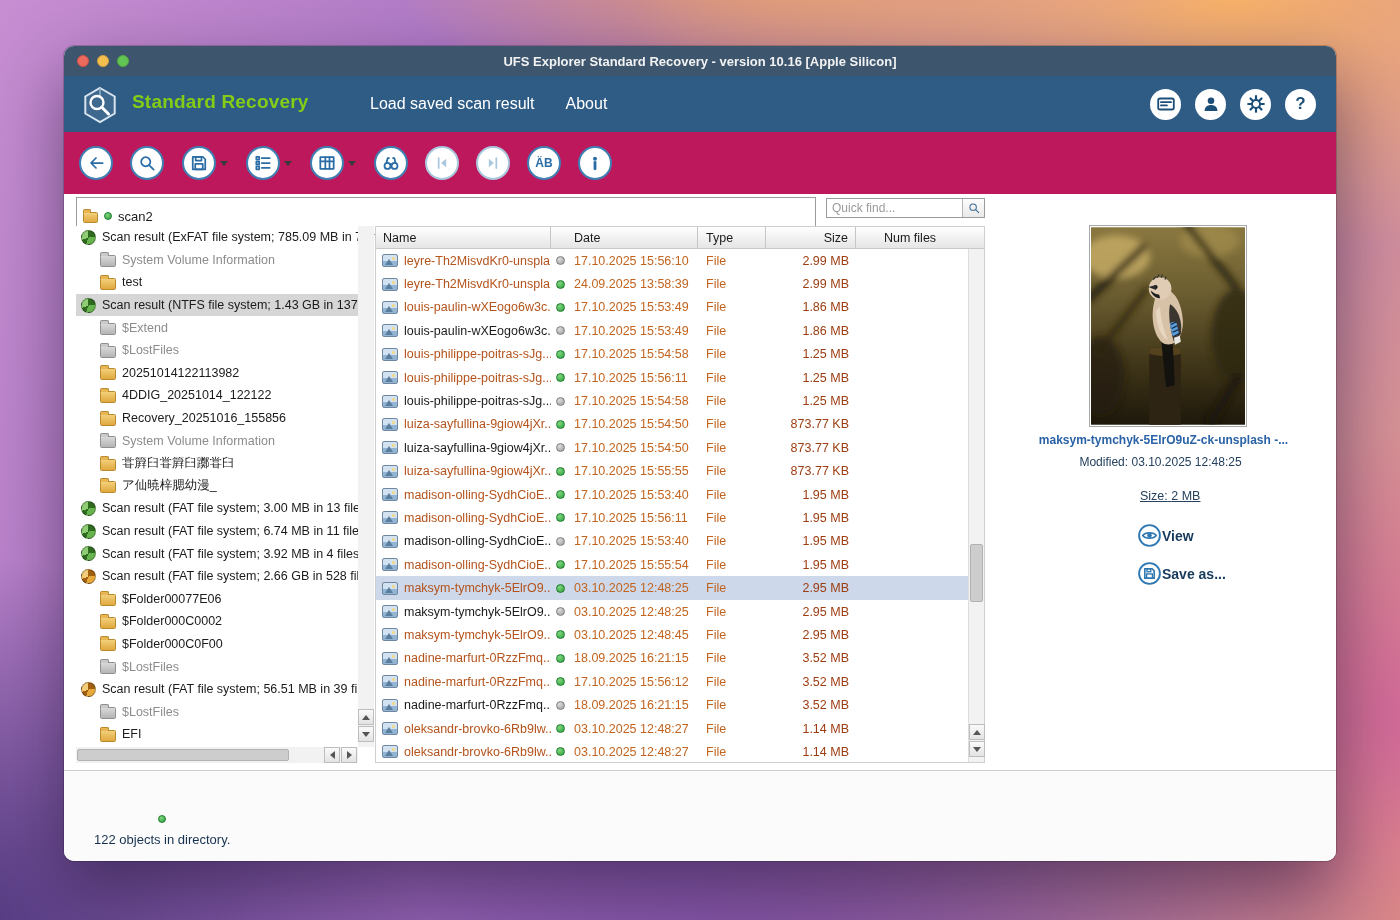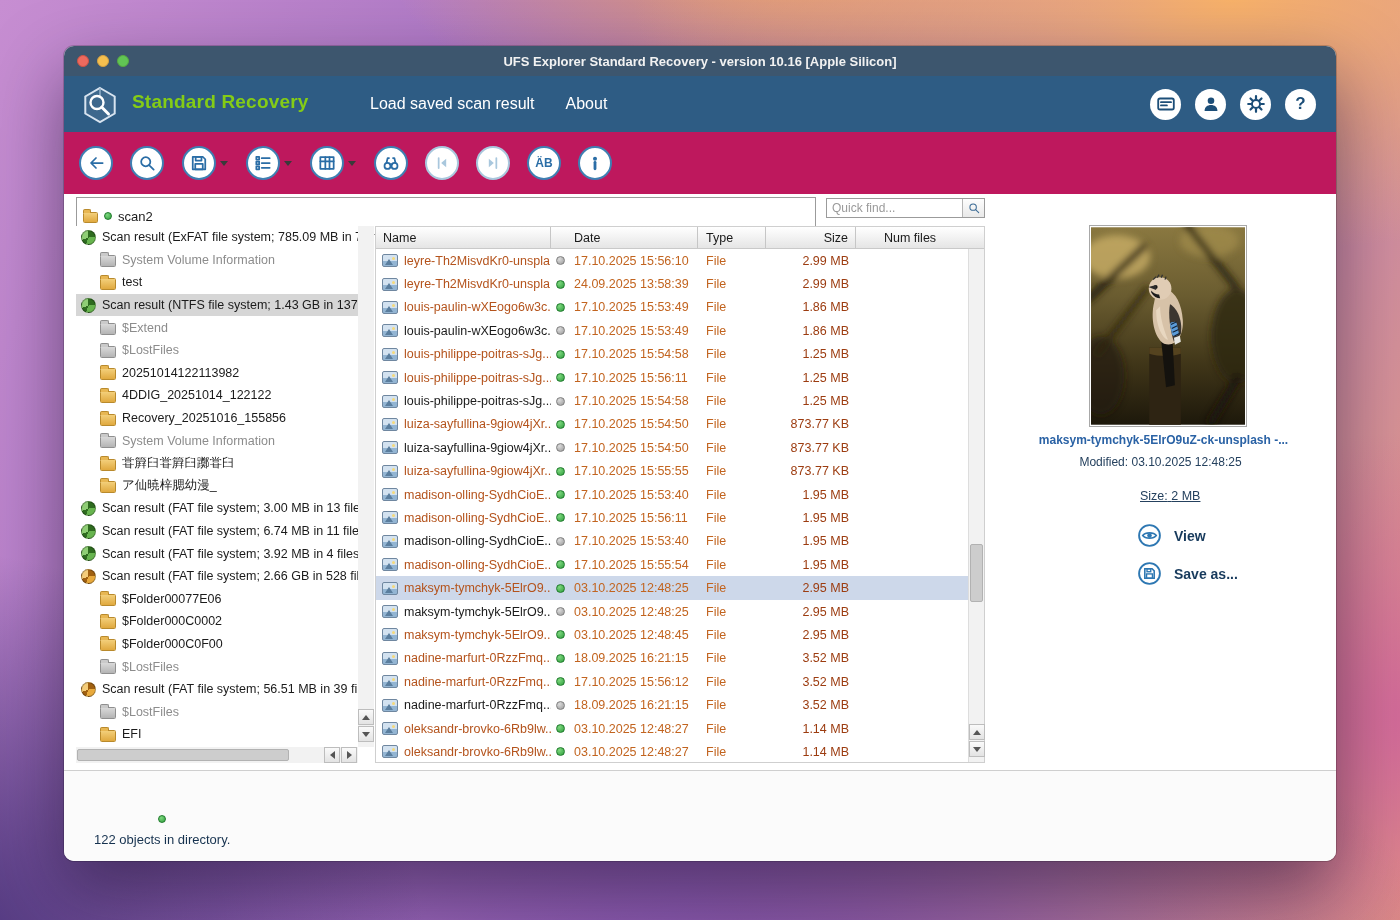--- a/index.html
+++ b/index.html
@@ -146,21 +146,21 @@
 
   
   .preview { position:absolute; left:921px; top:179px; width:351px; height:540px; }
   .pimg { position:absolute; left:104px; top:0; width:158px; height:202px; border:1px solid #a8a8a8;
     background:#fff; padding:1px; }
   .pimg svg { display:block; }
   .pname { position:absolute; left:0; right:-6px; top:208px; text-align:center; font-size:12px;
     font-weight:bold; color:#2a62a5; white-space:nowrap; overflow:hidden; }
   .pmod { position:absolute; left:0; right:0; top:230px; text-align:center; font-size:12px; color:#25415e; }
   .psize { position:absolute; left:155px; top:264px; font-size:12.5px; color:#25415e;text-decoration:underline; }
-  .act { position:absolute; left:152px; display:flex; align-items:center; gap:12px; background:transparent; border:none; }
+  .act { position:absolute; left:152px; display:flex; align-items:center; background:transparent; border:none; }
   .act-view { top:298px; } .act-save { top:336px; }
   .act svg { flex:none; }
   .act .alabel { font-size:14px; font-weight:bold; color:#173a5c; }
 
   
   .statusbar { position:absolute; left:0; right:0; top:724px; bottom:0; background:#fbfbfb; border-top:1px solid #cfcfcf; }
   .status-line { position:absolute; left:30px; top:44px; display:flex; align-items:center; gap:9px;flex-direction:column; }
   .status-text { font-size:13px; color:#16324f; }
 </style>
 </head>

